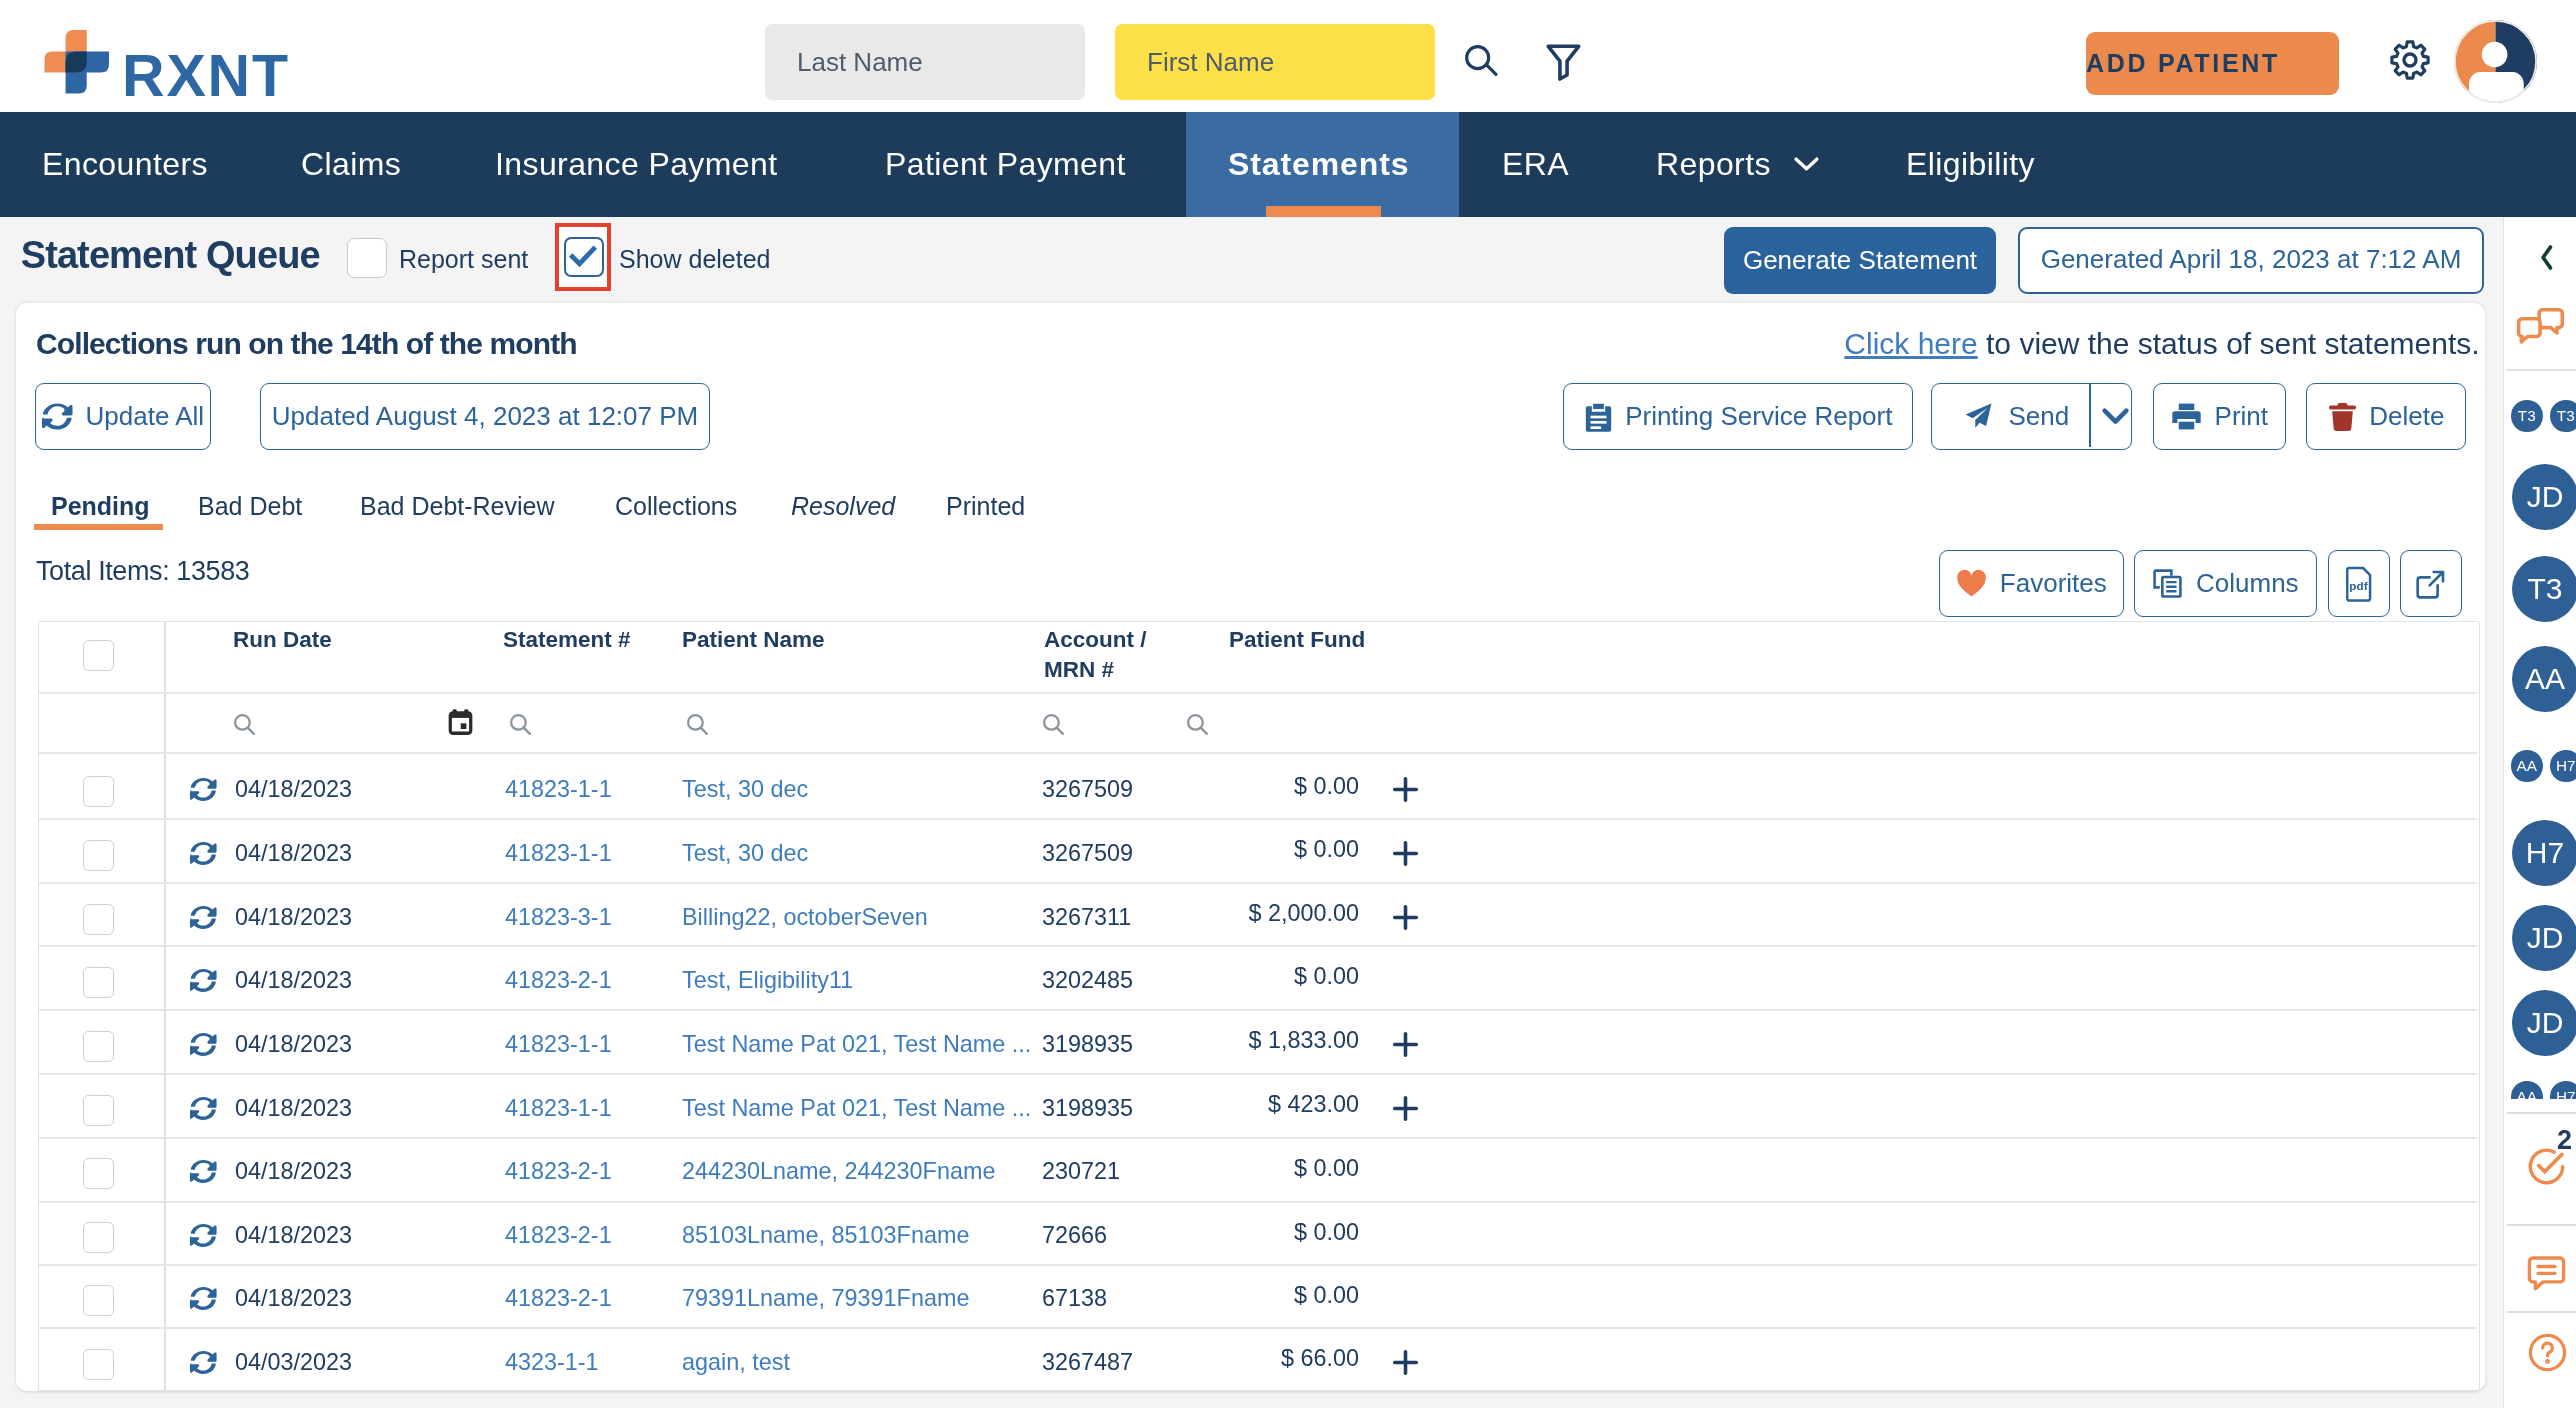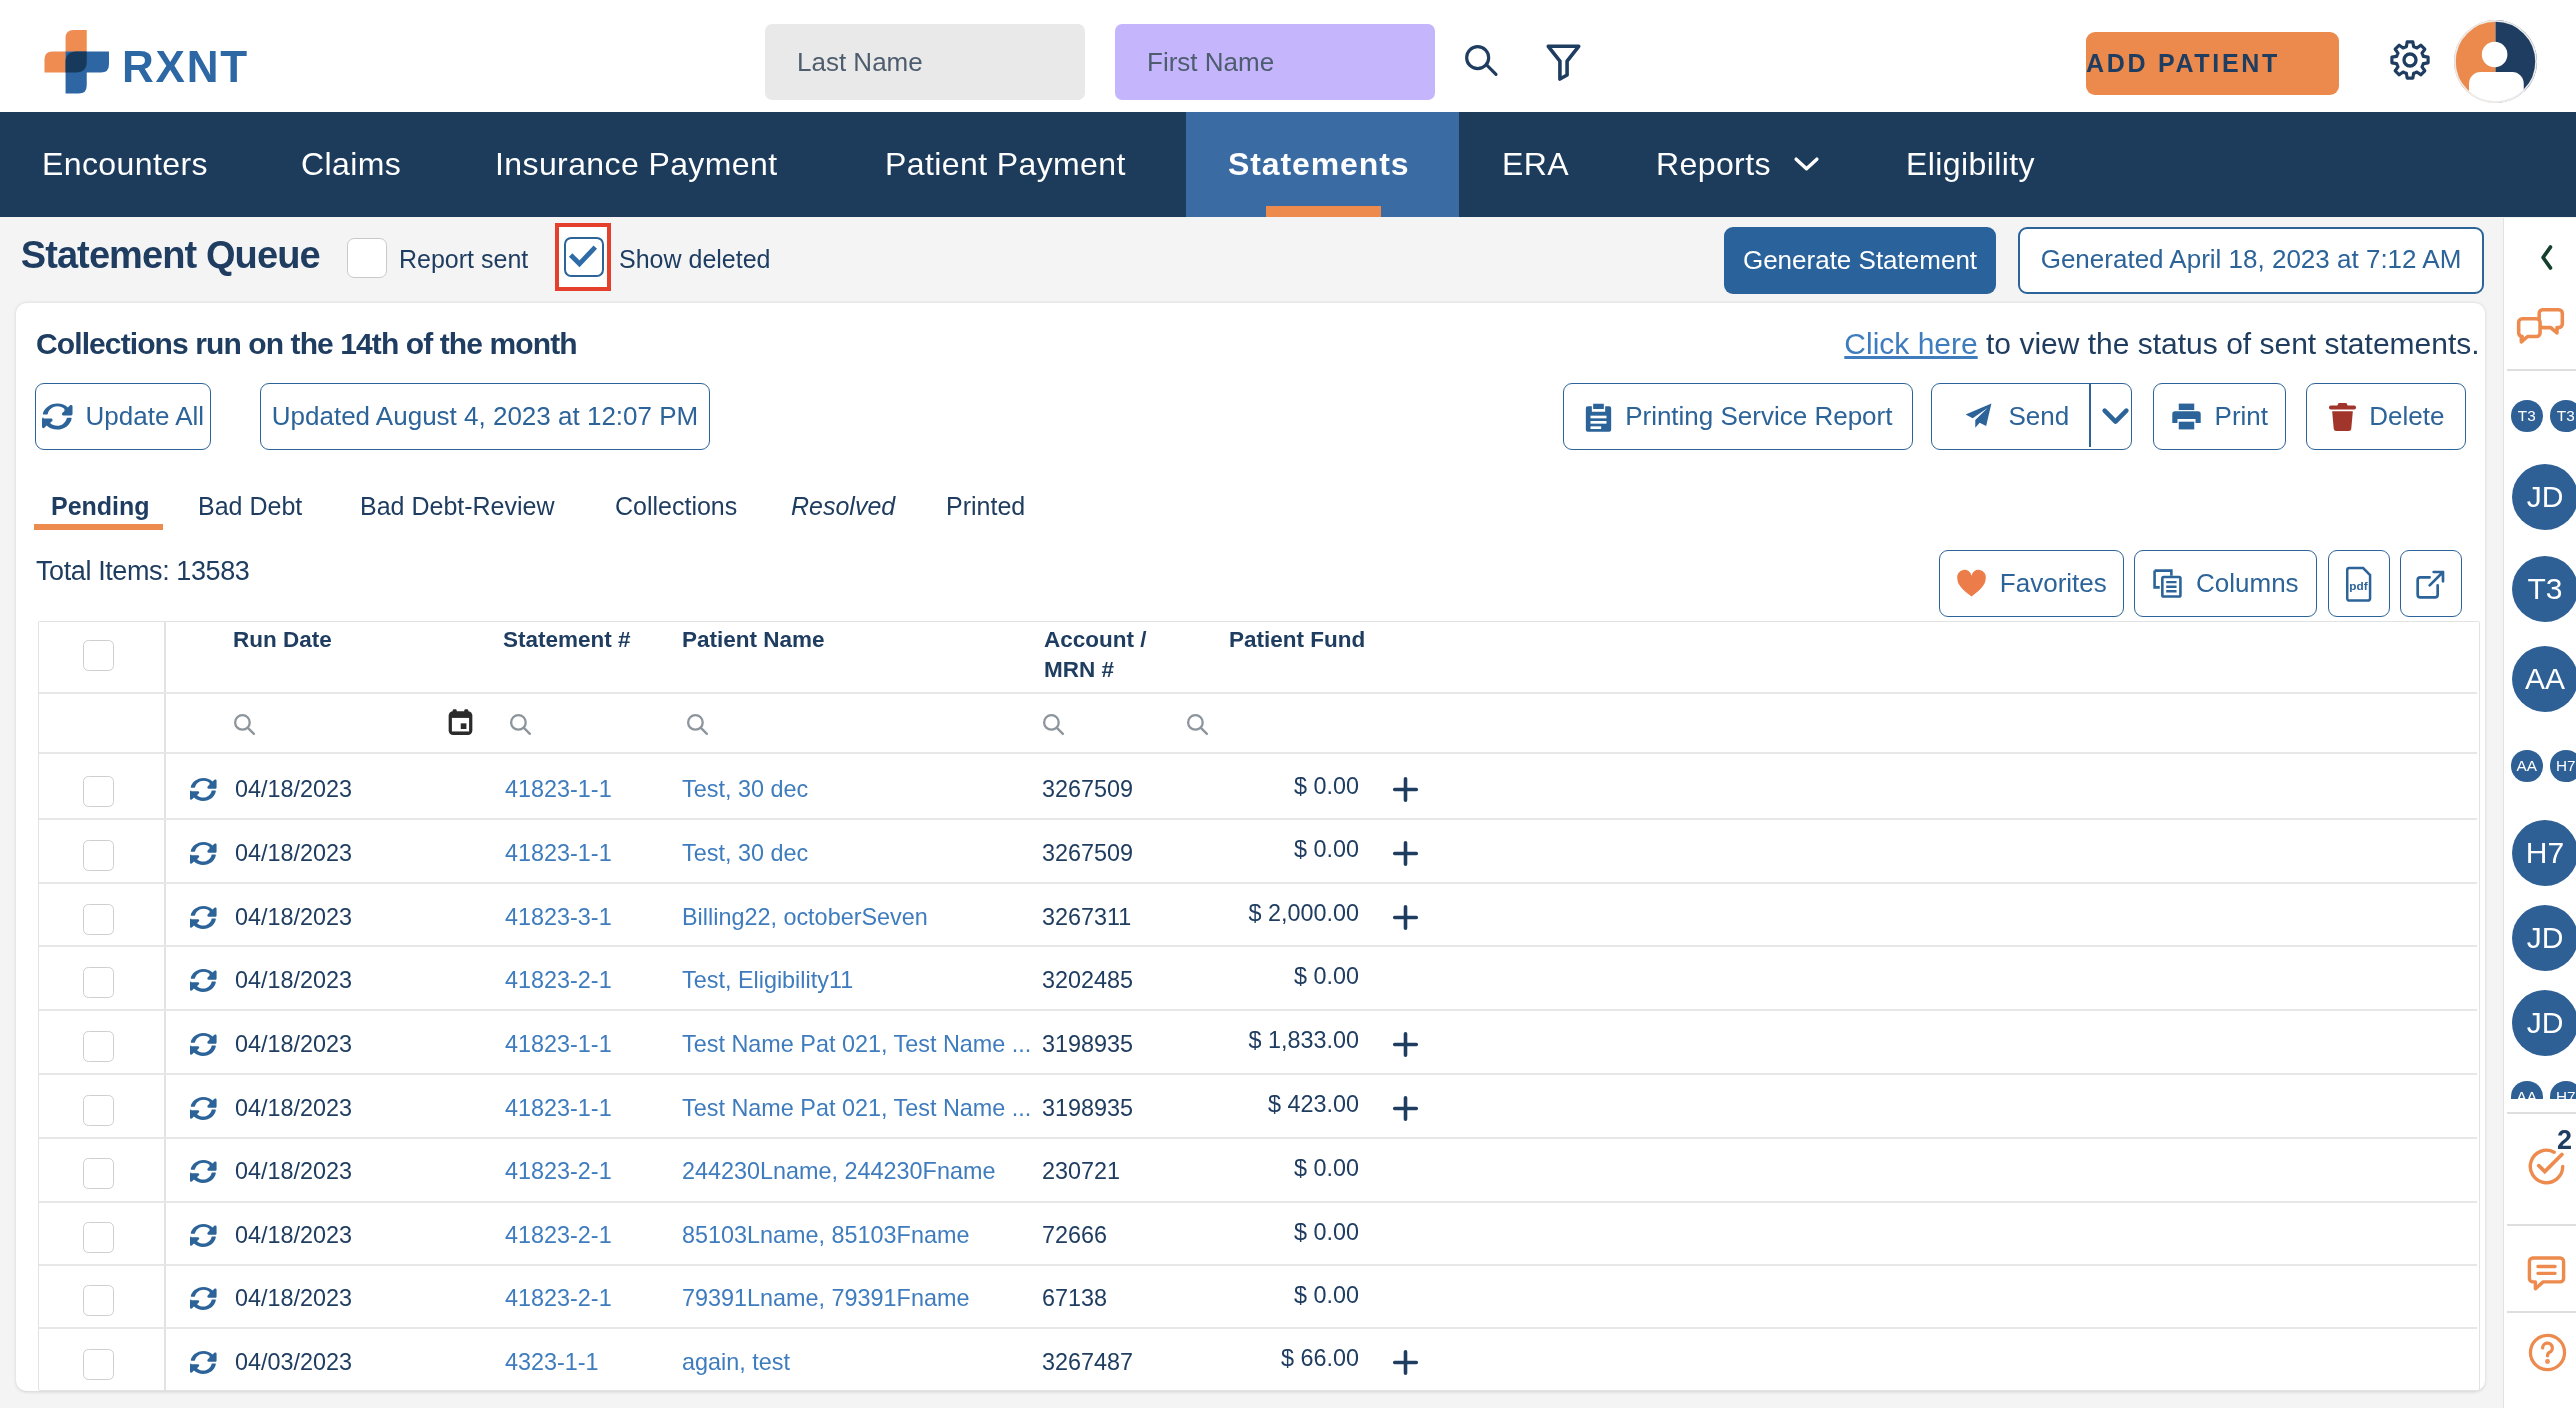--- a/index.html
+++ b/index.html
@@ -30,24 +30,24 @@
 </style>
 </head>
 <body>
 <div id="header">
 
   <svg class="abs" style="left:43px;top:29px" width="68" height="67" viewBox="0 0 76 75">
     <path d="M25.2 25.2 L25.2 10 Q25.2 1 34.2 1 L48.9 1 L48.9 48.6 L1.6 48.6 L1.6 34.2 Q1.6 25.2 10.6 25.2 Z" fill="#ee8c52"></path>
     <path d="M25.2 25.2 L73.8 25.2 L73.8 39.6 Q73.8 48.6 64.8 48.6 L48.9 48.6 L48.9 63.2 Q48.9 72.2 39.9 72.2 L25.2 72.2 Z" fill="#2e66a4"></path>
     <path d="M25.2 37.2 Q25.2 25.2 37.2 25.2 L48.9 25.2 L48.9 36.6 Q48.9 48.6 36.9 48.6 L25.2 48.6 Z" fill="#17395c"></path>
   </svg>
-  <div class="abs" style="left:122px;top:42px;font-size:44px;font-weight:bold;color:#2d67a4;letter-spacing:1.8px;">RXNT</div>
+  <div class="abs" style="left:122px;top:42px;font-size:59px;font-weight:bold;color:#2d67a4;letter-spacing:1.8px;">RXNT</div>
 
   <div class="abs" style="left:765px;top:24px;width:320px;height:76px;background:#e9e9e9;border-radius:7.2px;color:#4e5d6e;font-size:26px;line-height:76px;padding-left:32px;">Last Name</div>
-  <div class="abs" style="left:1115px;top:24px;width:320px;height:76px;background:#c4b5fd;border-radius:7.2px;color:#4e5d6e;font-size:26px;line-height:76px;padding-left:32px;">First Name</div>
+  <div class="abs" style="left:1115px;top:24px;width:320px;height:76px;background:#fde047;border-radius:7.2px;color:#4e5d6e;font-size:26px;line-height:76px;padding-left:32px;">First Name</div>
 
   <svg class="abs" style="left:1461px;top:41px" width="40" height="40" viewBox="0 0 24 24" fill="none" stroke="#1f3d60" stroke-width="1.9" stroke-linecap="round">
     <circle cx="10" cy="10" r="6.6"></circle>
       <path d="M15.2 14.2 L21 20"></path>
   </svg>
 
   <svg class="abs" style="left:1542px;top:40px" width="43" height="43" viewBox="0 0 24 24" fill="none" stroke="#1f3d60" stroke-width="2" stroke-linejoin="round">
     <path d="M3.5 3.5 H20.5 L14 11.8 V19.5 L10 21.8 V11.8 Z"></path>
   </svg>
 

